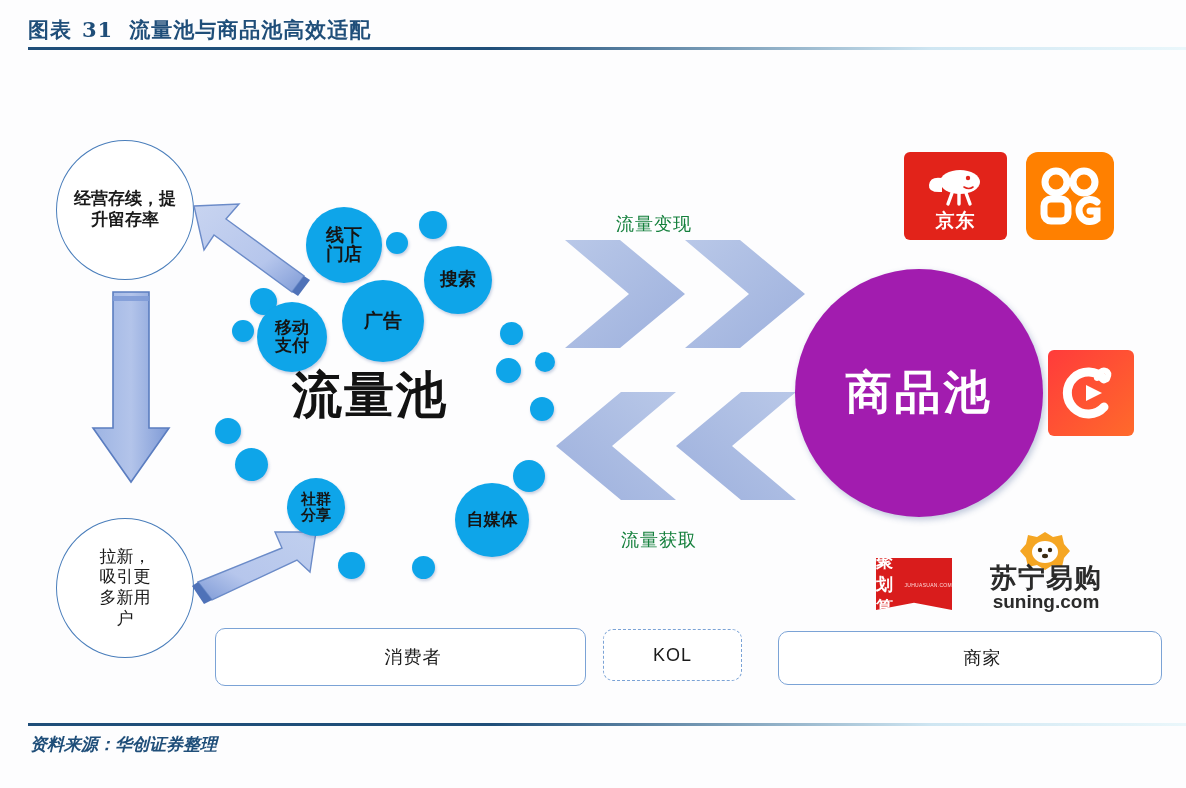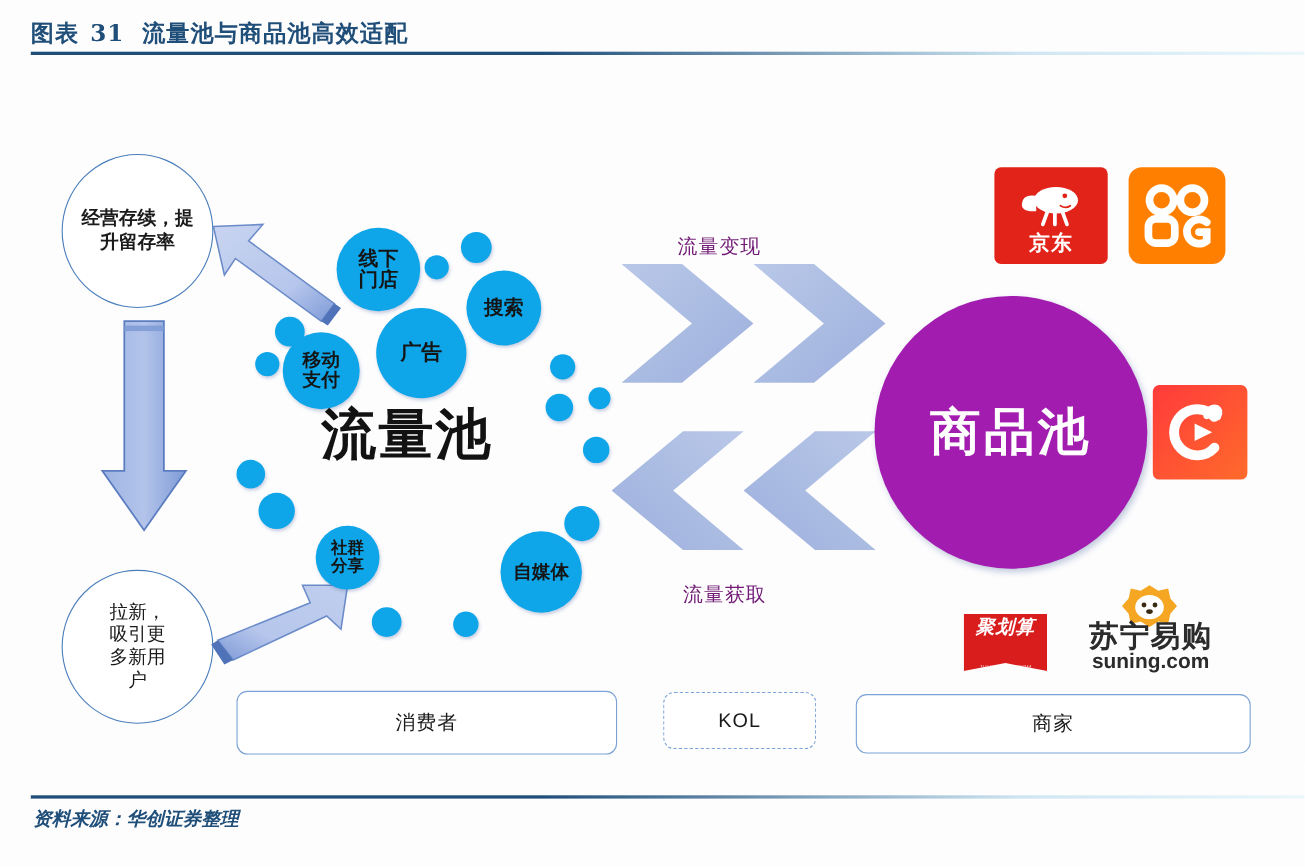--- a/index.html
+++ b/index.html
@@ -123,38 +123,38 @@
   #product-pool-label {
     font-size: 46px;
     font-weight: bold;
     color: #ffffff;
     letter-spacing: 3px;
     white-space: nowrap;
   }
   .chev-label {
     position: absolute;
     font-size: 18px;
-    color: #701a75;
+    color: #15803d;
     white-space: nowrap;
     letter-spacing: 1px;
   }
 
   
   .legend-box {
     position: absolute;
     border-radius: 10px;
     background: #ffffff;
     display: flex;
     align-items: center;
     justify-content: center;
     font-size: 18px;
     color: #1a1a1a;
     letter-spacing: 1px;
   }
-  .legend-box.solid { border: 1.6px solid #7ba3d6; }
+  .legend-box.solid { border: 1.6px solid #7ba3d6; padding-left: 25px; }
   .legend-box.dashed { border: 1.4px dashed #7ba3d6; }
 
   
   .logo { position: absolute; }
   .logo-jd {
     background: #e2231a;
     border-radius: 6px;
     display: flex;
     flex-direction: column;
     align-items: center;
@@ -178,25 +178,23 @@
   .logo-tblive {
     background: linear-gradient(135deg, #ff3b3b 0%, #ff6a2b 100%);
     border-radius: 6px;
     display: flex;
     align-items: center;
     justify-content: center;
   }
   .logo-jhs {
     background: #d91c1c;
     display: flex;
-    flex-direction: column;
-    align-items: center;
-    justify-content: space-between;
+    align-items: center;
+    justify-content: flex-start;
     clip-path: polygon(0 0, 100% 0, 100% 100%, 50% 86%, 0 100%);
-    font-style: italic;
   }
   .logo-jhs .jhs-main {
     color: #ffffff;
     font-size: 17px;
     font-weight: bold;
     letter-spacing: 1px;
   }
   .logo-jhs .jhs-sub {
     color: #ffd9d9;
     font-size: 5px;

